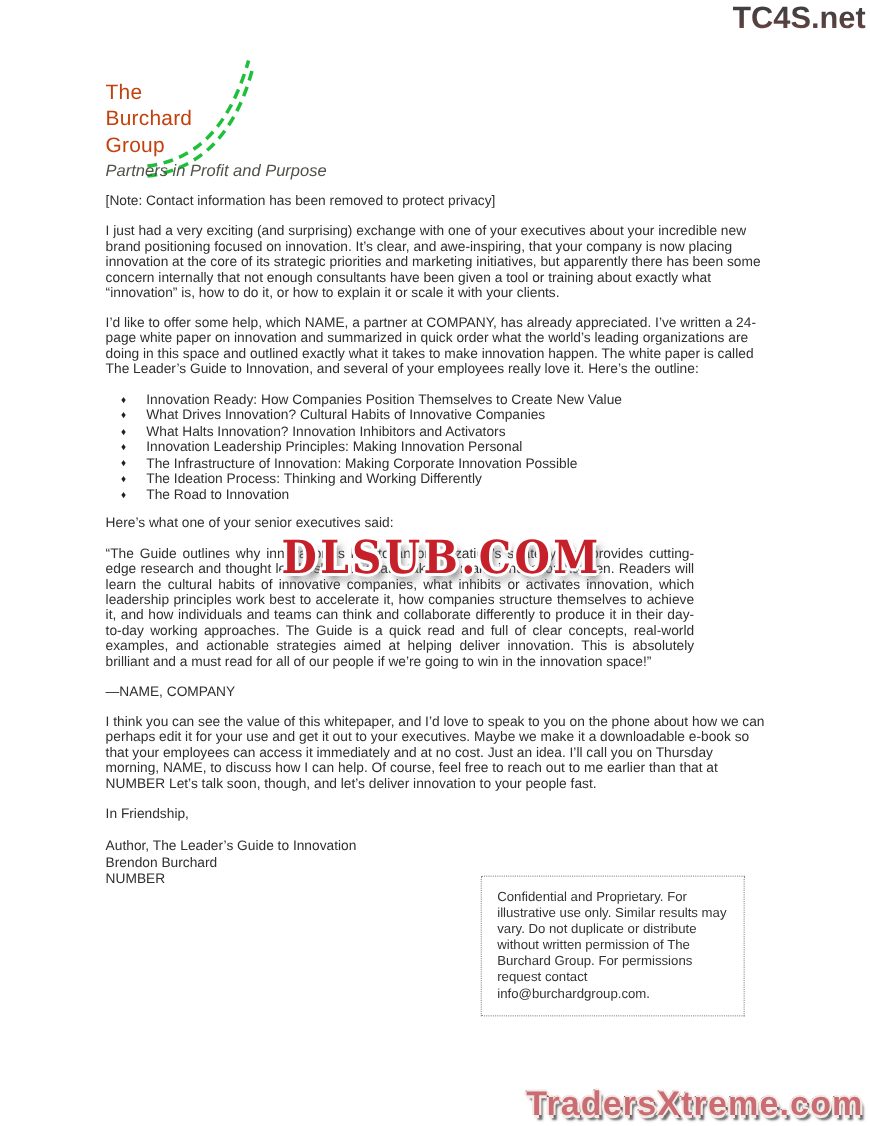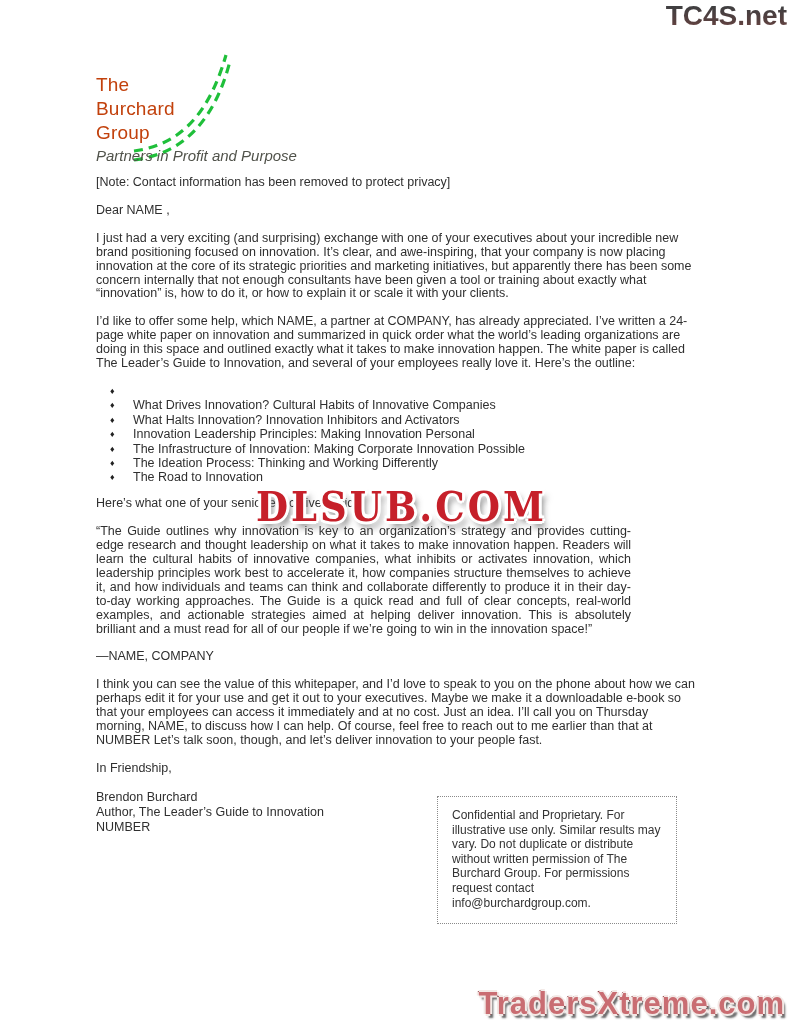--- a/index.html
+++ b/index.html
@@ -99,29 +99,29 @@
   <div class="logo-text">
     <div>The</div>
     <div>Burchard</div>
     <div>Group</div>
   </div>
   <div class="logo-tagline">Partners in Profit and Purpose</div>
 </div>
 
 <div class="letter">
   <p>[Note: Contact information has been removed to protect privacy]</p>
-  <p class="salutation">Dear NAME ,</p>
 
   <p>I just had a very exciting (and surprising) exchange with one of your executives about your incredible new brand positioning focused on innovation. It’s clear, and awe-inspiring, that your company is now placing innovation at the core of its strategic priorities and marketing initiatives, but apparently there has been some concern internally that not enough consultants have been given a tool or training about exactly what “innovation” is, how to do it, or how to explain it or scale it with your clients.</p>
 
   <p><span>I’d like to offer some help, which NAME, a partner at COMPANY, has already appreciated. I’ve written a 24-page white paper on innovation and summarized in quick order what the world’s leading organizations are doing in this space and outlined exactly what it takes to make innovation happen. The white paper is called </span><span class="em">The Leader’s Guide to Innovation</span><span>, and several of your employees really love it. Here’s the outline:</span></p>
 
   <ul class="bullets">
       <li>
       <span class="bullet-marker">♦</span>
+      <span>Innovation Ready: How Companies Position Themselves to Create New Value</span>
     </li>
       <li>
       <span class="bullet-marker">♦</span>
       <span>What Drives Innovation? Cultural Habits of Innovative Companies</span>
     </li>
       <li>
       <span class="bullet-marker">♦</span>
       <span>What Halts Innovation? Innovation Inhibitors and Activators</span>
     </li>
       <li>
@@ -146,22 +146,22 @@
 
   <p class="quote"><span>“The </span><span class="em">Guide</span><span> outlines why innovation is key to an organization’s strategy and provides cutting-edge research and thought leadership on what it takes to make innovation happen. Readers will learn the cultural habits of innovative companies, what inhibits or activates innovation, which leadership principles work best to accelerate it, how companies structure themselves to achieve it, and how individuals and teams can think and collaborate differently to produce it in their day-to-day working approaches. The </span><span class="em">Guide</span><span> is a quick read and full of clear concepts, real-world examples, and actionable strategies aimed at helping deliver innovation. This is absolutely brilliant and a must read for all of our people if we’re going to win in the innovation space!”</span></p>
 
   <p class="attribution">—NAME, COMPANY</p>
 
   <p>I think you can see the value of this whitepaper, and I’d love to speak to you on the phone about how we can perhaps edit it for your use and get it out to your executives. Maybe we make it a downloadable e-book so that your employees can access it immediately and at no cost. Just an idea. I’ll call you on Thursday morning, NAME, to discuss how I can help. Of course, feel free to reach out to me earlier than that at NUMBER Let’s talk soon, though, and let’s deliver innovation to your people fast.</p>
 
   <p class="closing">In Friendship,</p>
 
   <div class="sig">
+    <div><span>Author, </span><span class="em">The Leader’s Guide to Innovation</span></div>
     <div>Brendon Burchard</div>
-    <div><span>Author, </span><span class="em">The Leader’s Guide to Innovation</span></div>
     <div>NUMBER</div>
   </div>
 </div>
 
 <div class="conf-box">Confidential and Proprietary. For illustrative use only. Similar results may vary. Do not duplicate or distribute without written permission of The Burchard Group. For permissions request contact info@burchardgroup.com.</div>
 
 <div class="wm-mid">DLSUB.COM</div>
 
 <div class="wm-bottom">TradersXtreme.com</div>
 

